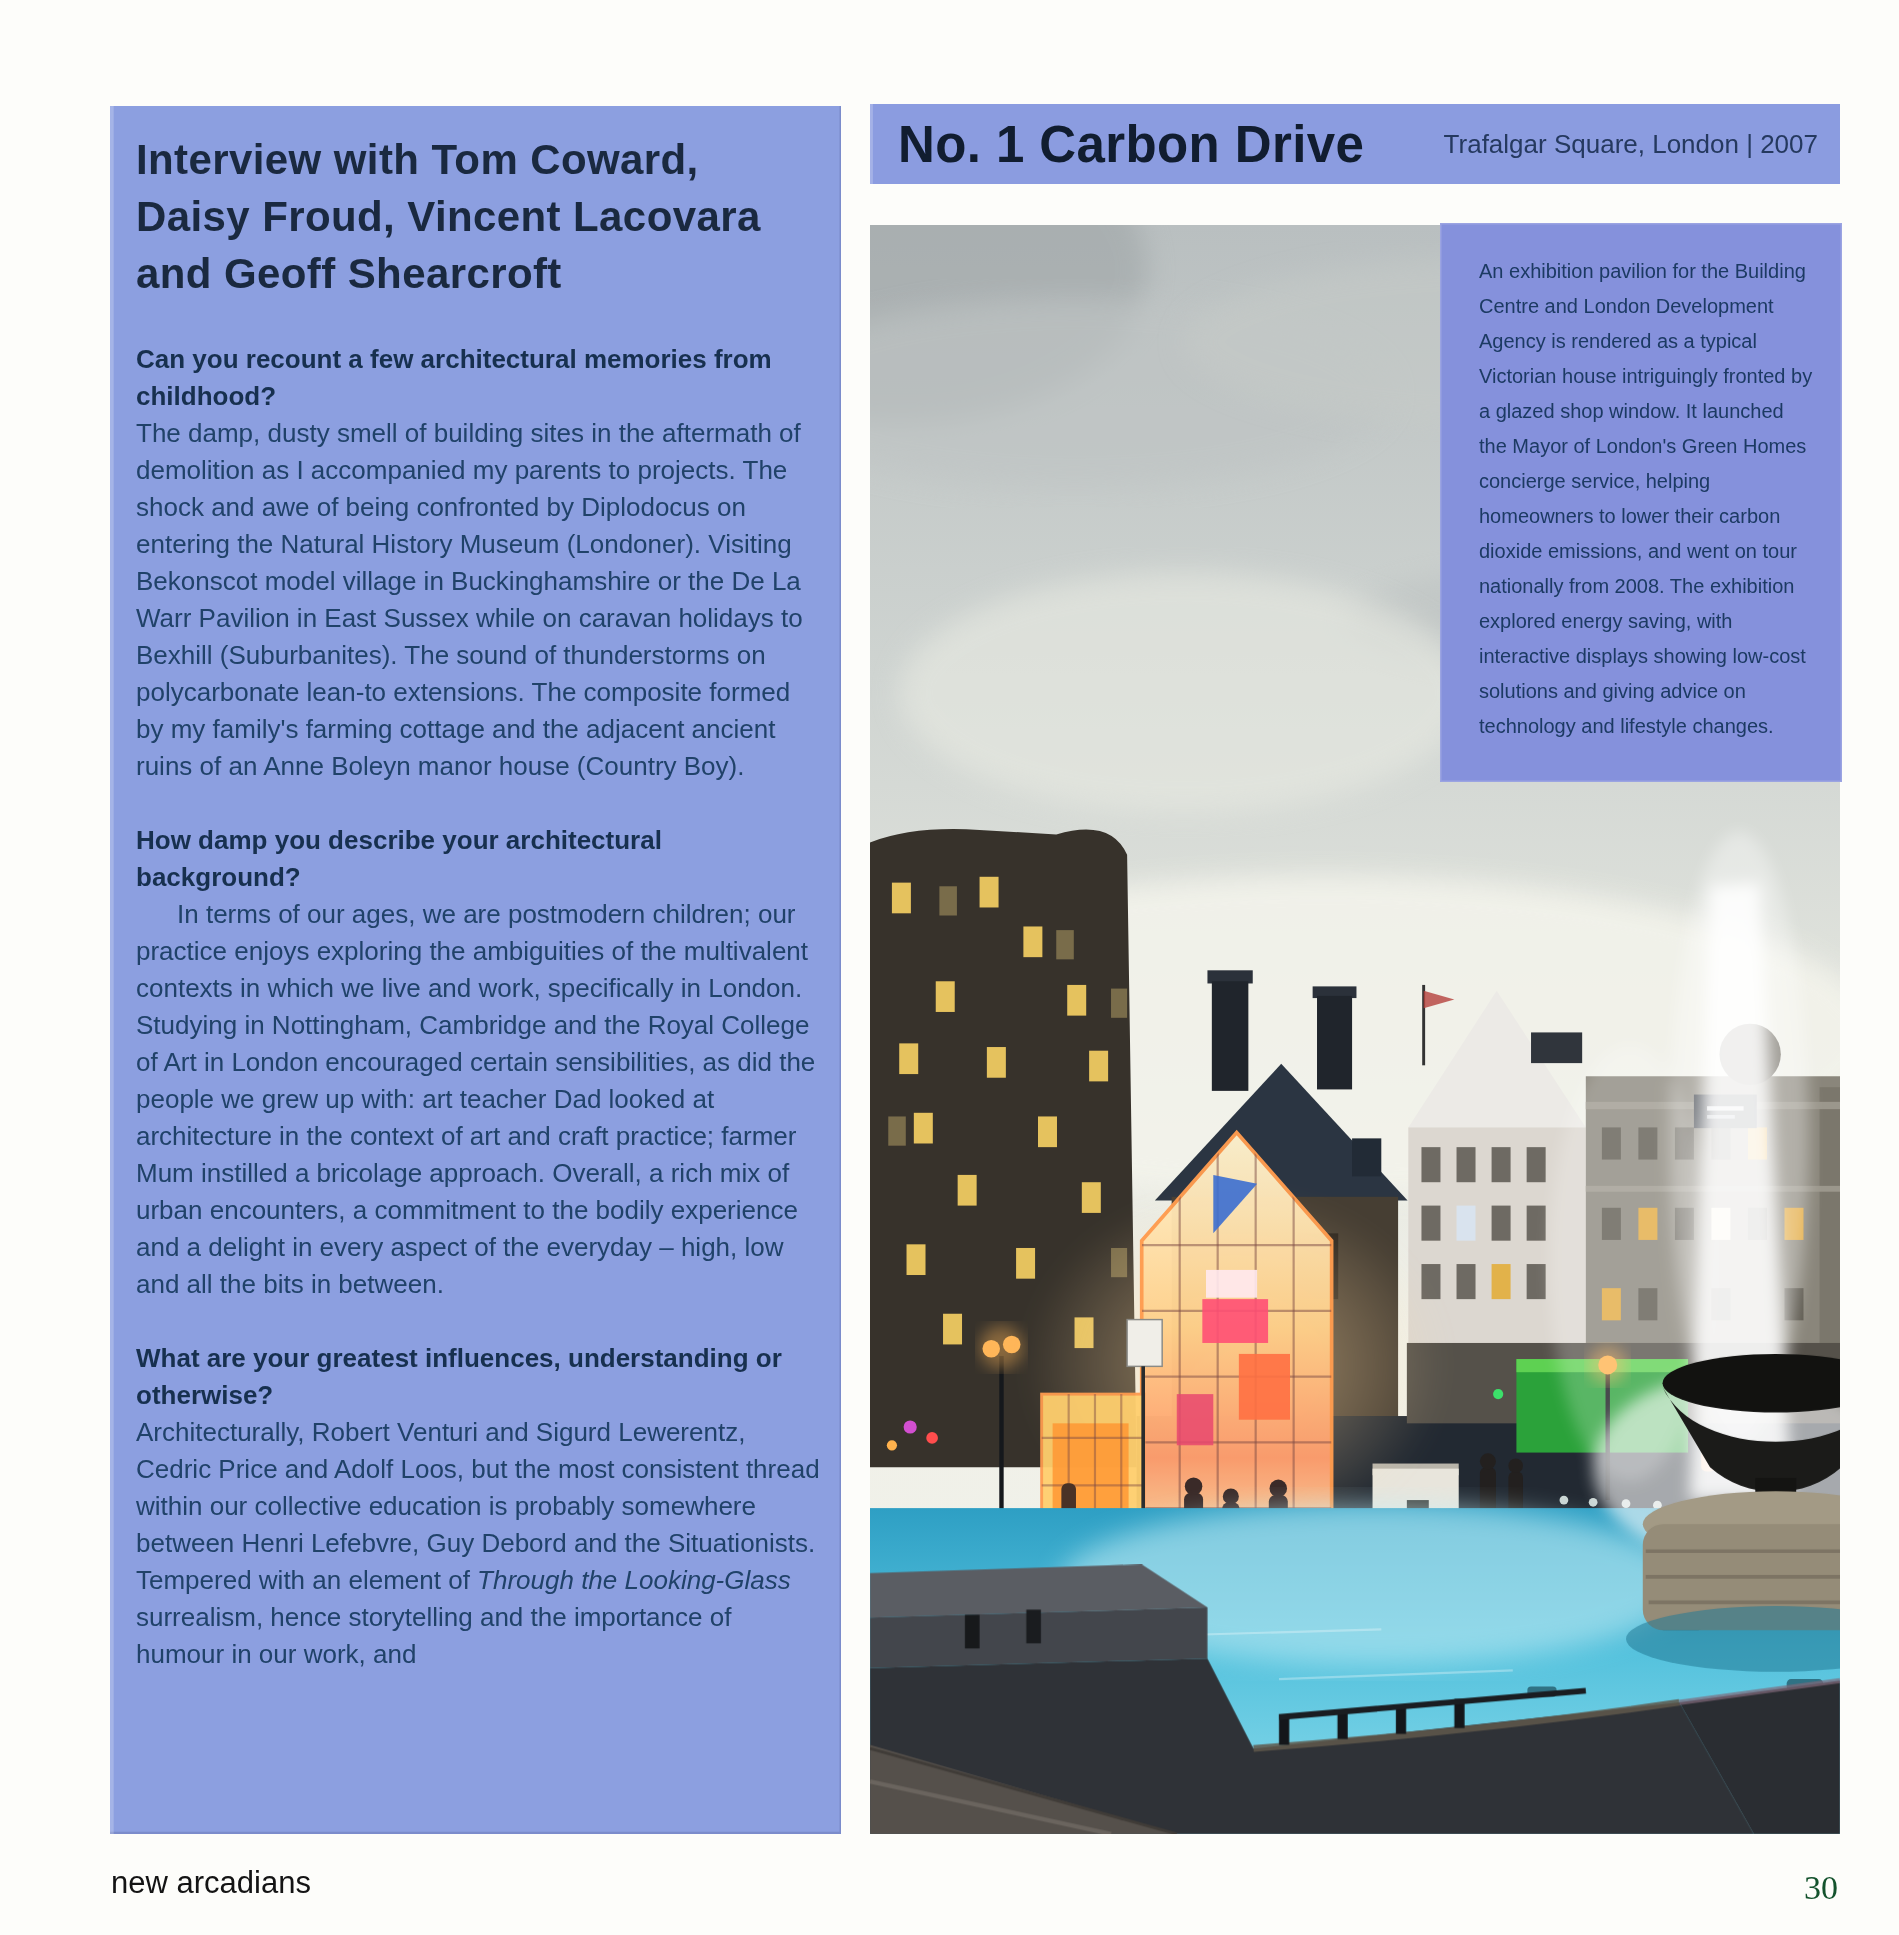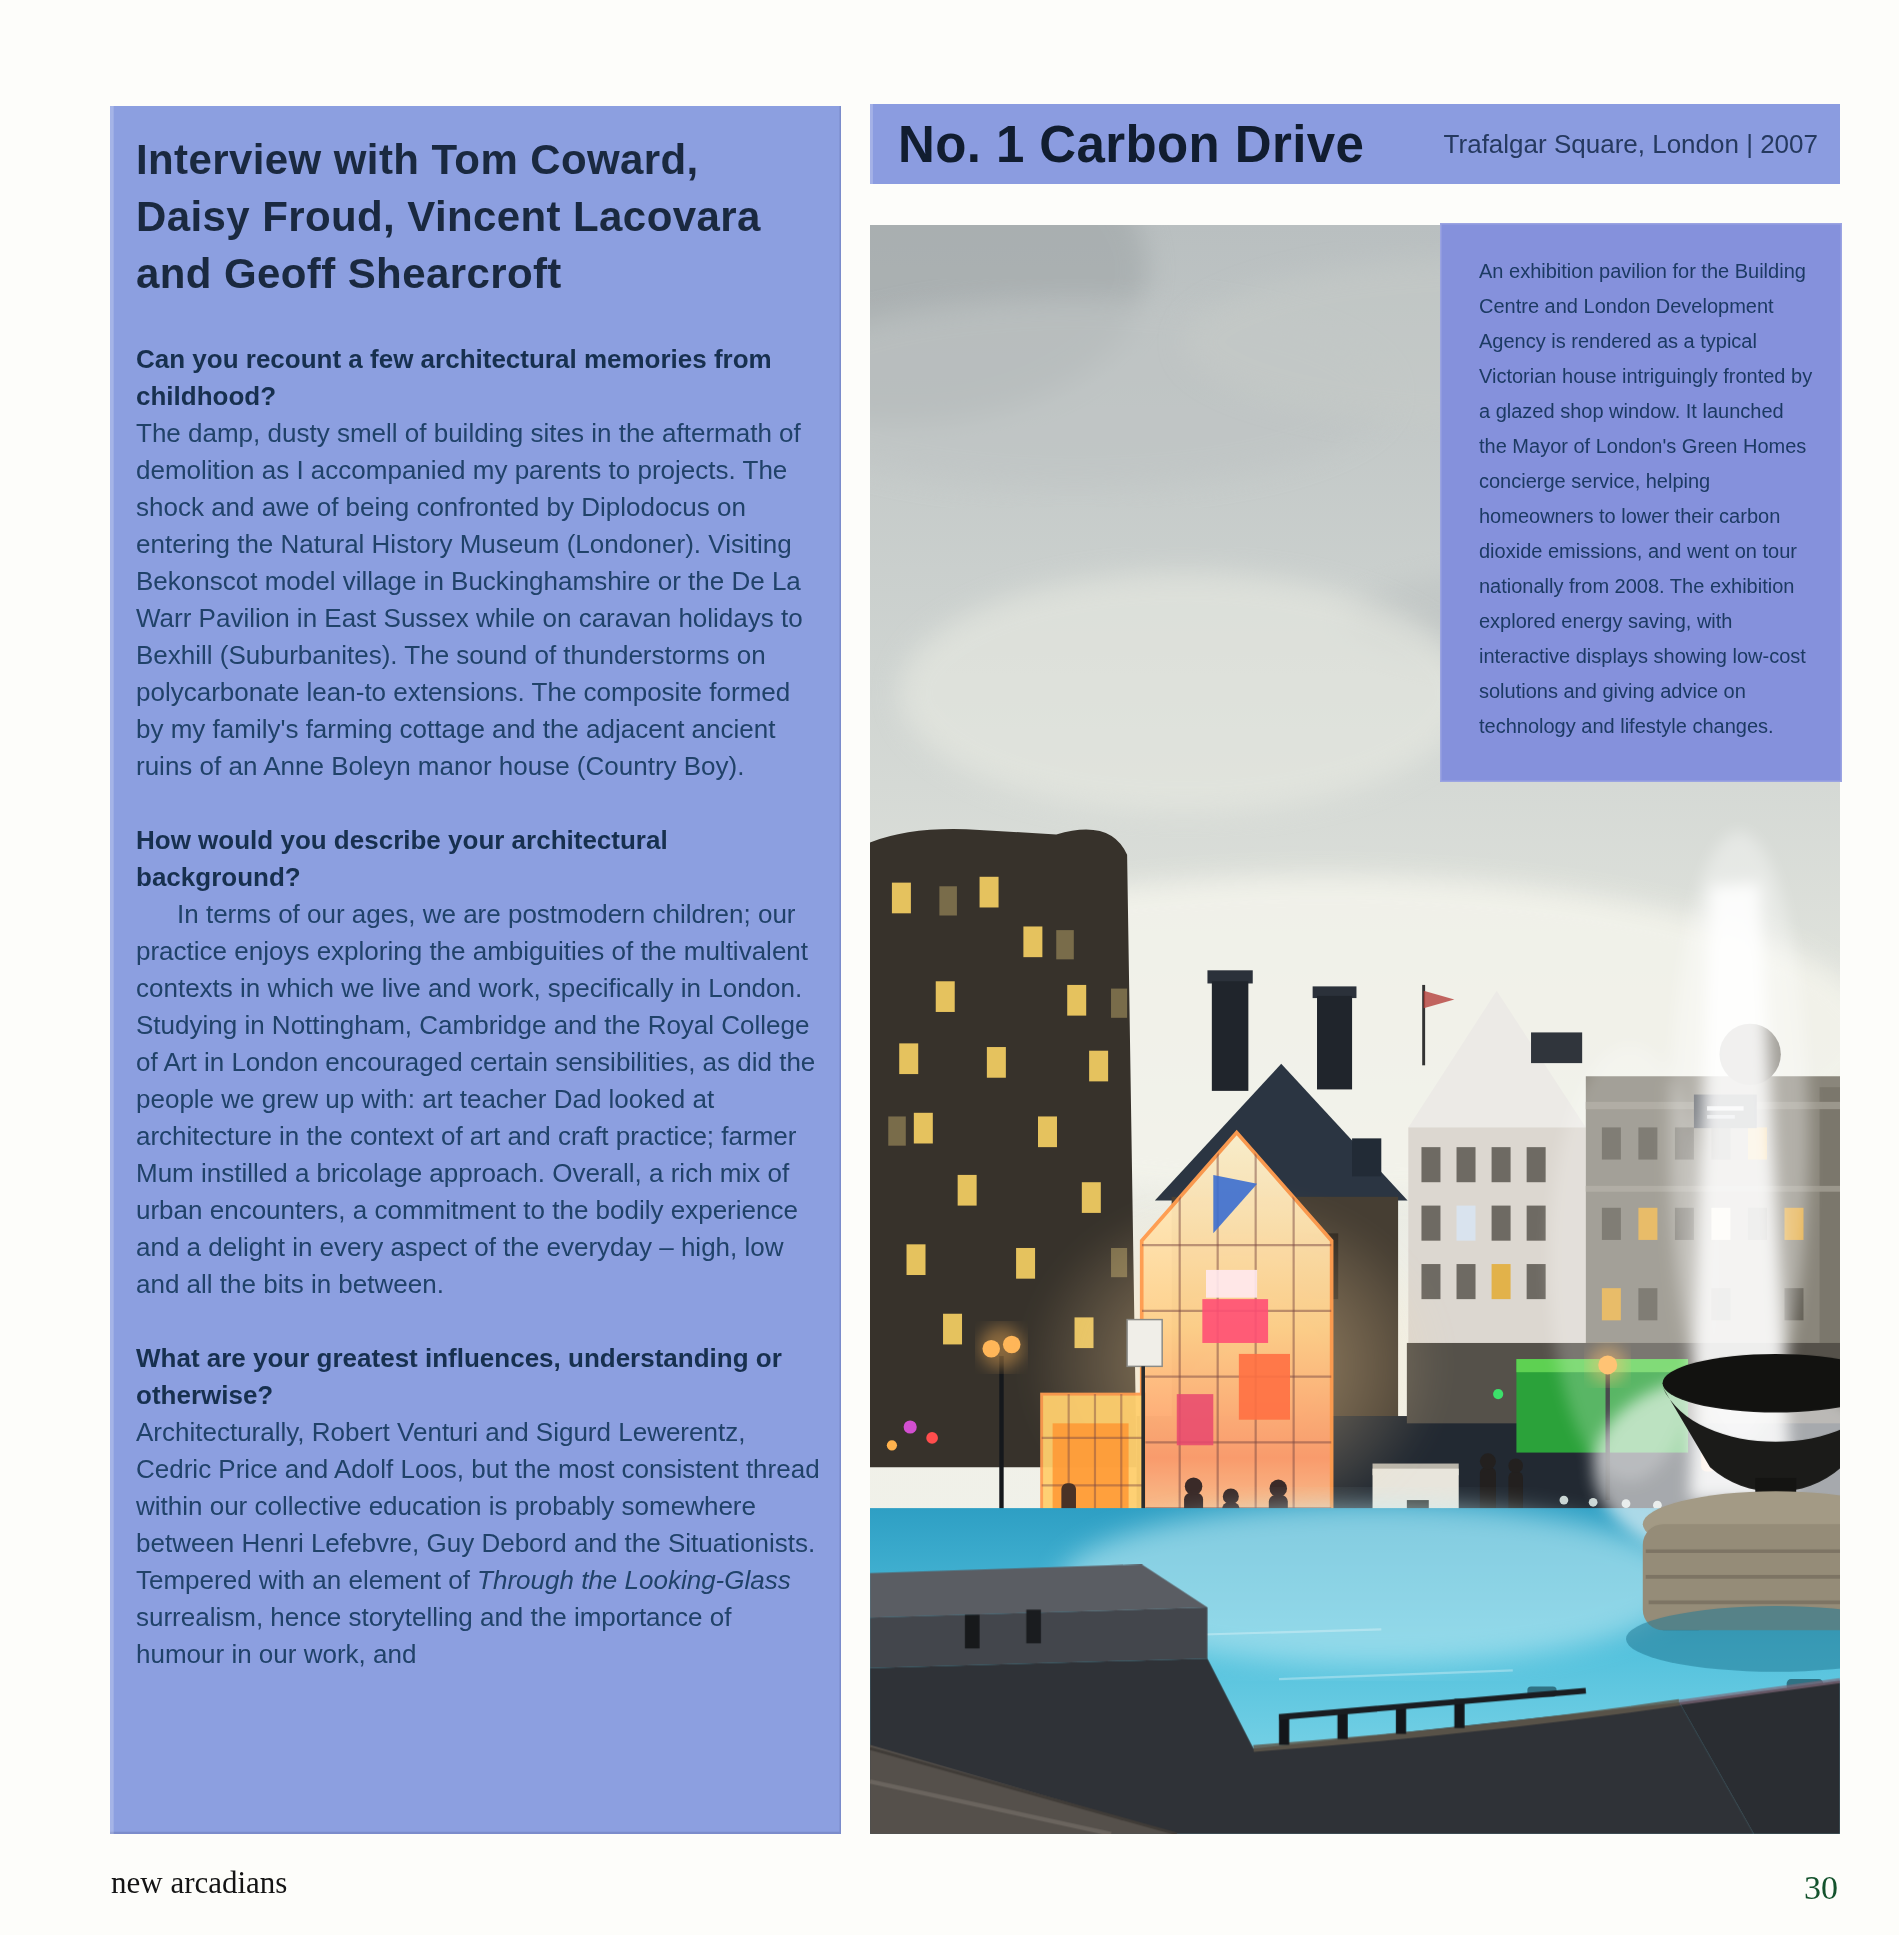--- a/index.html
+++ b/index.html
@@ -28,38 +28,38 @@
   .photo{position:absolute;left:870px;top:225px;width:970px;height:1609px;
     background:#dfe3dd;overflow:hidden;}
   .photo svg{display:block;width:100%;height:100%;}
   
   .project-note{position:absolute;left:1440px;top:223px;width:402px;height:559px;
     background:#8591dc;box-sizing:border-box;padding:31px 28px 0 39px;overflow:hidden;
     font-size:20px;line-height:35px;color:#1c3a63;
     box-shadow:inset 0 0 0 1.5px rgba(255,255,255,0.18);}
   
   .footer-left{position:absolute;left:111px;top:1865px;
-    font-family:Liberation Serif, serif;font-size:31px;color:#141414;}
+    font-family:Liberation Sans, sans-serif;font-size:31px;color:#141414;}
   .page-num{position:absolute;left:1804px;top:1869px;font-size:34px;color:#14532d;font-family:Liberation Serif, serif;}
 </style>
 </head>
 <body>
 
 <div class="page">
 
   <section class="interview-panel">
     <h1 class="interview-title">Interview with Tom Coward, Daisy Froud, Vincent Lacovara and Geoff Shearcroft</h1>
 
     <div class="qa">
       <p class="q">Can you recount a few architectural memories from childhood?</p>
       <p class="a">The damp, dusty smell of building sites in the aftermath of demolition as I accompanied my parents to projects. The shock and awe of being confronted by Diplodocus on entering the Natural History Museum (Londoner). Visiting Bekonscot model village in Buckinghamshire or the De La Warr Pavilion in East Sussex while on caravan holidays to Bexhill (Suburbanites). The sound of thunderstorms on polycarbonate lean-to extensions. The composite formed by my family's farming cottage and the adjacent ancient ruins of an Anne Boleyn manor house (Country Boy).</p>
     </div>
 
     <div class="qa">
-      <p class="q">How would you describe your architectural background?</p>
+      <p class="q">How damp you describe your architectural background?</p>
       <p class="a indent">In terms of our ages, we are postmodern children; our practice enjoys exploring the ambiguities of the multivalent contexts in which we live and work, specifically in London. Studying in Nottingham, Cambridge and the Royal College of Art in London encouraged certain sensibilities, as did the people we grew up with: art teacher Dad looked at architecture in the context of art and craft practice; farmer Mum instilled a bricolage approach. Overall, a rich mix of urban encounters, a commitment to the bodily experience and a delight in every aspect of the everyday – high, low and all the bits in between.</p>
     </div>
 
     <div class="qa">
       <p class="q">What are your greatest influences, understanding or otherwise?</p>
       <p class="a"><span>Architecturally, Robert Venturi and Sigurd Lewerentz, Cedric Price and Adolf Loos, but the most consistent thread within our collective education is probably somewhere between Henri Lefebvre, Guy Debord and the Situationists. Tempered with an element of </span><em>Through the Looking-Glass</em><span> surrealism, hence storytelling and the importance of humour in our work, and</span></p>
     </div>
   </section>
 
   <header class="project-header">

